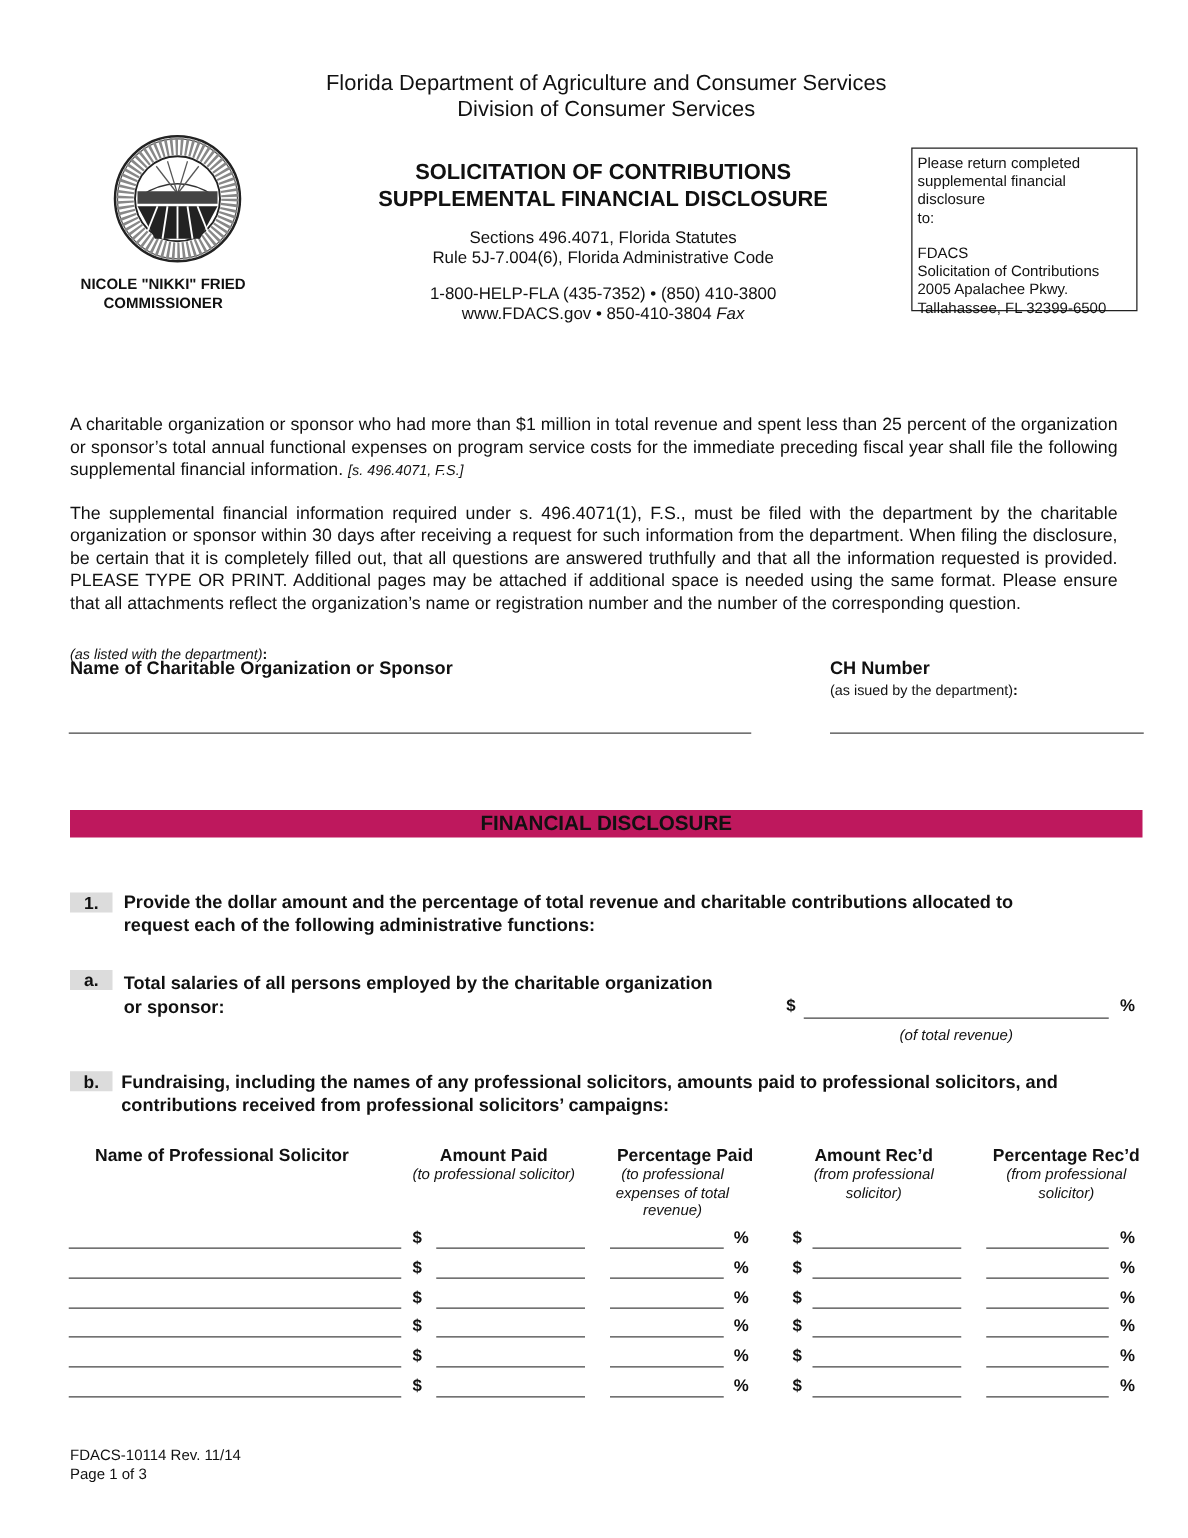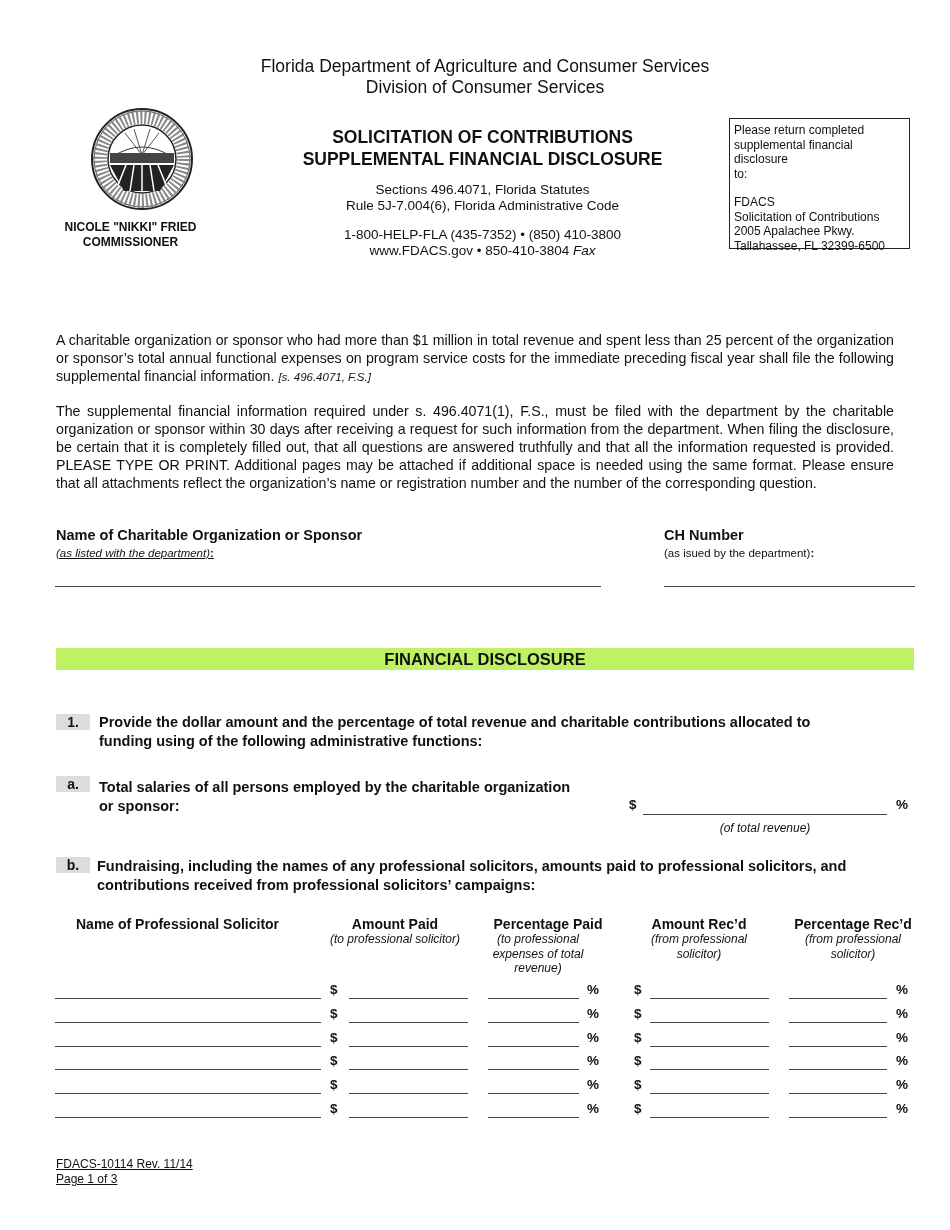--- a/index.html
+++ b/index.html
@@ -12,27 +12,27 @@
   .title { left: 250px; width: 465px; top: 126px; font-size: 17.5px; font-weight: bold; line-height: 22px; }
   .statutes { left: 250px; width: 465px; top: 182px; font-size: 13.5px; line-height: 16px; }
   .contact { left: 250px; width: 465px; top: 227px; font-size: 13.5px; line-height: 16px; }
   .returnbox { left: 729px; top: 118px; width: 181px; height: 131px; border: 1.5px solid #222; box-sizing: border-box; padding: 4px 4px; font-size: 12px; line-height: 14.5px; }
   .para { left: 56px; width: 838px; font-size: 14.2px; line-height: 18px; text-align: justify; margin-top: 18px; }
   .p1 { top: 313px; }
   .p2 { top: 384px; }
   .cite { font-style: italic; font-size: 11.5px; }
   .fieldlabel { font-size: 14.5px; font-weight: bold; }
   .fieldsub { font-size: 11.5px; }
-  .banner { left: 56px; top: 648px; width: 858px; height: 22px; background: #bef264; font-size: 16.5px; font-weight: bold; line-height: 22px; text-align: center; }
+  .banner { left: 56px; top: 648px; width: 858px; height: 22px; background: #be185d; font-size: 16.5px; font-weight: bold; line-height: 22px; text-align: center; }
   .qnum { background: #dcdcdc; font-weight: bold; font-size: 14px; text-align: center; }
   .qtext { font-weight: bold; font-size: 14.5px; line-height: 18.5px; }
   .colhead { font-weight: bold; font-size: 14px; text-align: center; line-height: 16px; }
   .colsub { font-style: italic; font-size: 12px; text-align: center; line-height: 14.5px; }
   .sym { font-weight: bold; font-size: 13.5px; }
-  .footer { left: 56px; top: 1157px; font-size: 12px; line-height: 15px; text-decoration: underline; }
+  .footer { left: 56px; top: 1157px; font-size: 12px; line-height: 15px; }
   input.blank { position: absolute; border: none; border-bottom: 1.2px solid #444; background: transparent; outline: none; height: 16px; padding: 0; font-family: "Liberation Sans", sans-serif; font-size: 13px; }
 </style>
 </head>
 <body>
 
 <div class="abs dept center">
   <div>Florida Department of Agriculture and Consumer Services</div>
   <div>Division of Consumer Services</div>
 </div>
 
@@ -89,33 +89,33 @@
   <div>FDACS</div>
   <div>Solicitation of Contributions</div>
   <div>2005 Apalachee Pkwy.</div>
   <div>Tallahassee, FL 32399-6500</div>
 </div>
 
 <div class="abs para p1"><span>A charitable organization or sponsor who had more than $1 million in total revenue and spent less than 25 percent of the organization or sponsor’s total annual functional expenses on program service costs for the immediate preceding fiscal year shall file the following supplemental financial information.</span> <span class="cite">[s. 496.4071, F.S.]</span></div>
 <div class="abs para p2">The supplemental financial information required under s. 496.4071(1), F.S., must be filed with the department by the charitable organization or sponsor within 30 days after receiving a request for such information from the department. When filing the disclosure, be certain that it is completely filled out, that all questions are answered truthfully and that all the information requested is provided.  PLEASE TYPE OR PRINT.  Additional pages may be attached if additional space is needed using the same format.  Please ensure that all attachments reflect the organization’s name or registration number and the number of the corresponding question.</div>
 
 <div class="abs fieldlabel" style="left:56px; top:527px;">Name of Charitable Organization or Sponsor</div>
-<div class="abs fieldsub" style="left:56px; top:547px;text-decoration:underline;"><i>(as listed with the department)</i><b>:</b></div>
+<div class="abs fieldsub" style="left:56px; top:518px;"><i>(as listed with the department)</i><b>:</b></div>
 <input class="blank" style="left: 55px; top: 570px; width: 546px;" value="">
 
 <div class="abs fieldlabel" style="left:664px; top:527px;">CH Number</div>
 <div class="abs fieldsub" style="left:664px; top:547px;"><span>(as isued by the department)</span><b>:</b></div>
 <input class="blank" style="left: 664px; top: 570px; width: 251px;" value="">
 
 <div class="abs banner">FINANCIAL DISCLOSURE</div>
 
 <div class="abs qnum" style="left:56px; top:714px; width:34px; height:16px; line-height:16px;">1.</div>
 <div class="abs qtext" style="left:99px; top:713px; width:820px;">
   <div>Provide the dollar amount and the percentage of total revenue and charitable contributions allocated to</div>
-  <div>funding using of the following administrative functions:</div>
+  <div>request each of the following administrative functions:</div>
 </div>
 
 <div class="abs qnum" style="left:56px; top:776px; width:34px; height:16px; line-height:16px;">a.</div>
 <div class="abs qtext" style="left:99px; top:778px; width:540px;">
   <div>Total salaries of all persons employed by the charitable organization</div>
   <div>or sponsor:</div>
 </div>
 <div class="abs sym" style="left:629px; top:797px;">$</div>
 <input class="blank" style="left: 643px; top: 798px; width: 244px;" value="">
 <div class="abs sym" style="left:896px; top:797px;">%</div>

